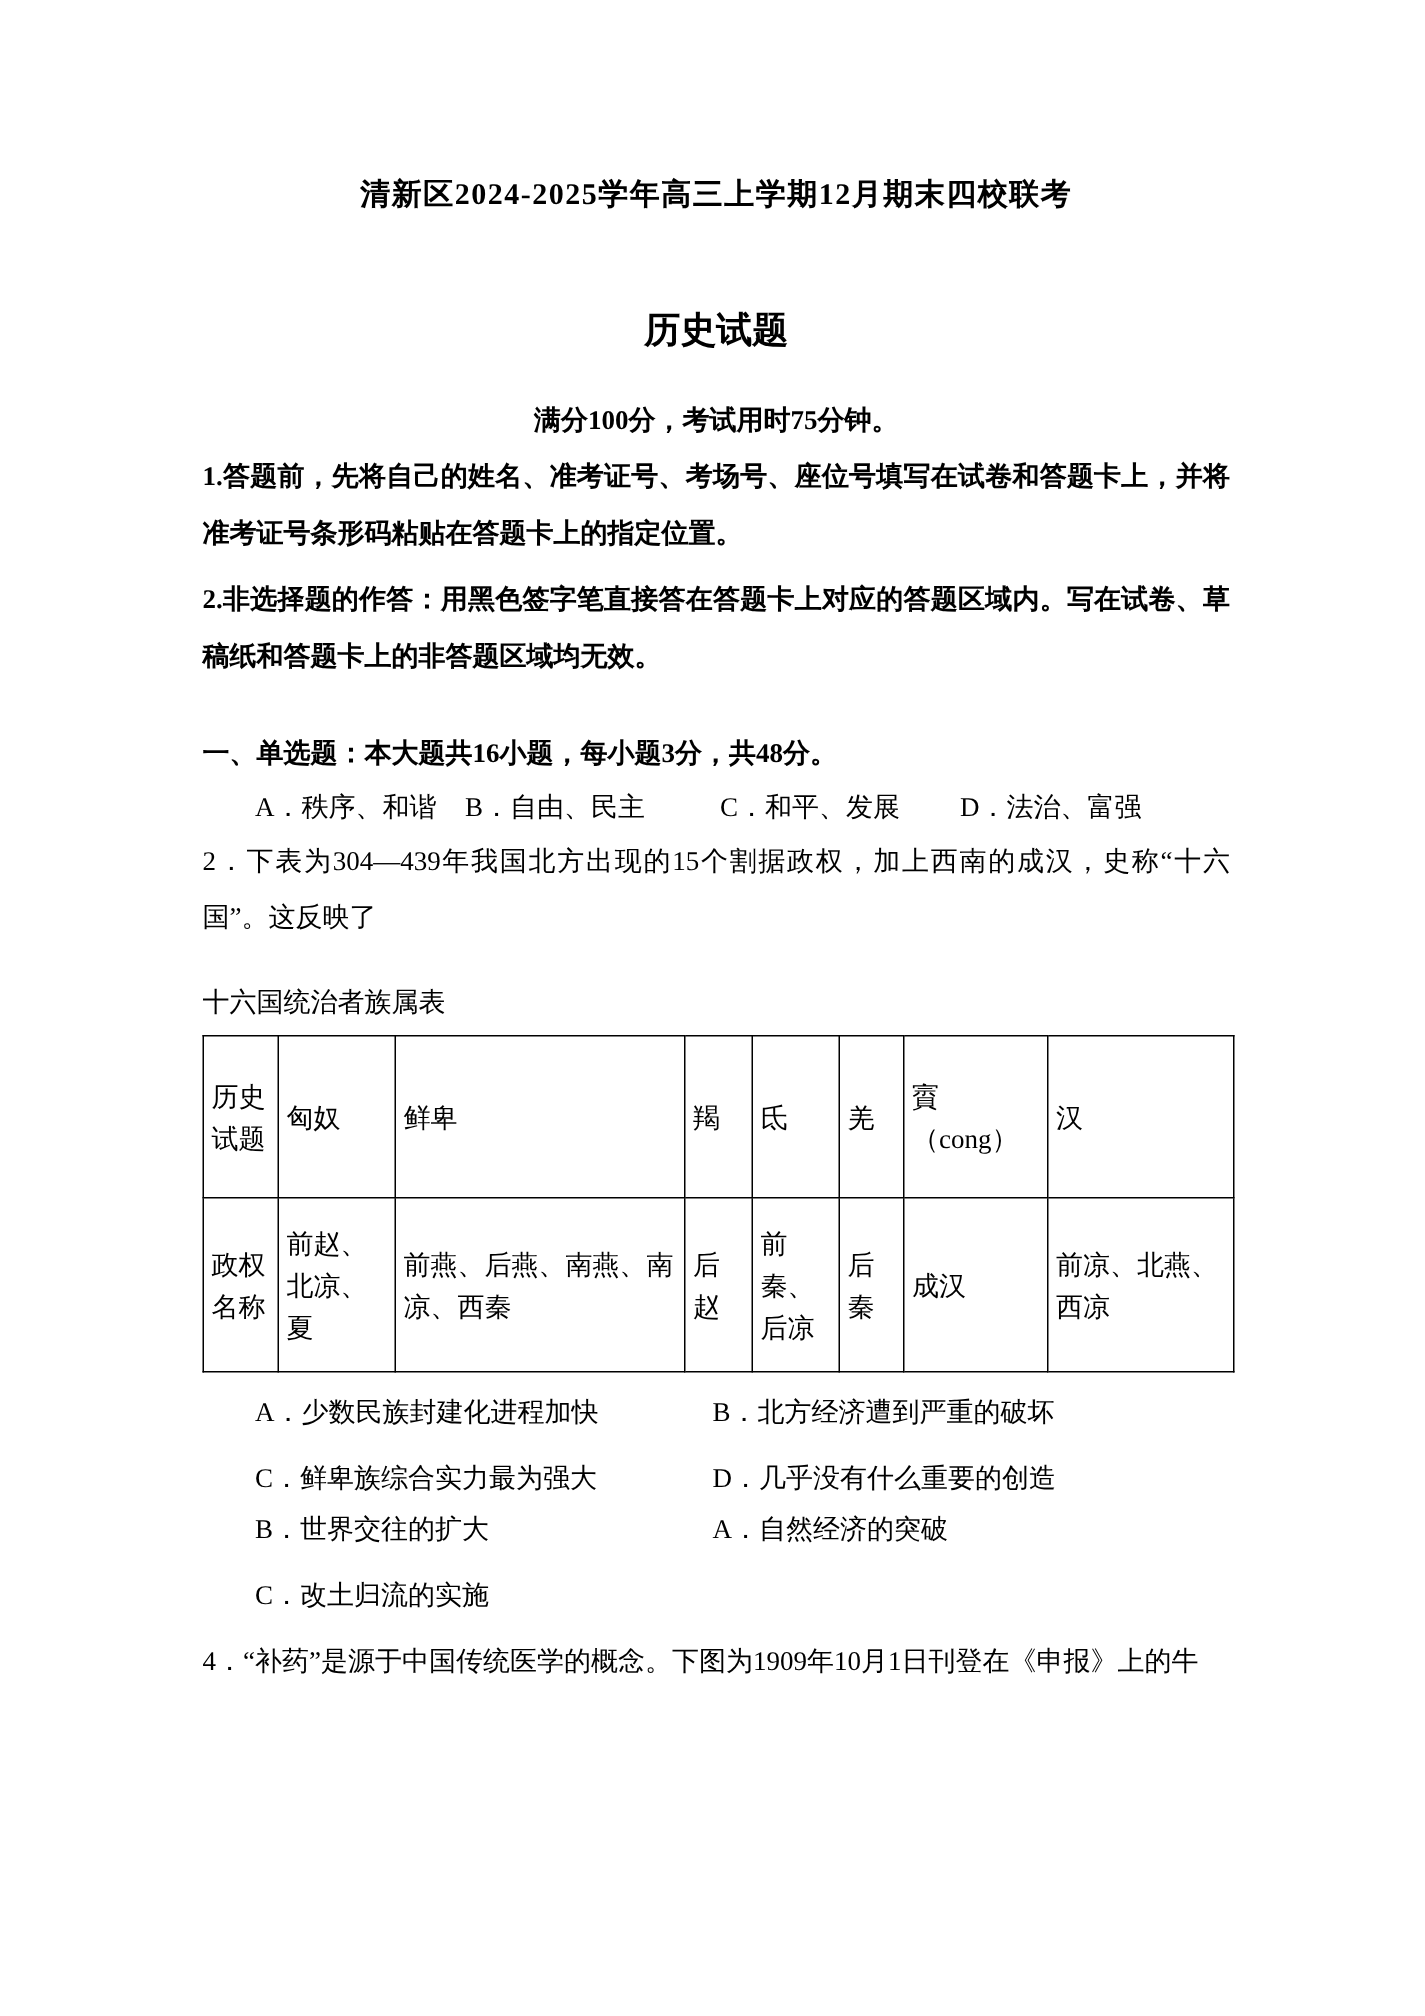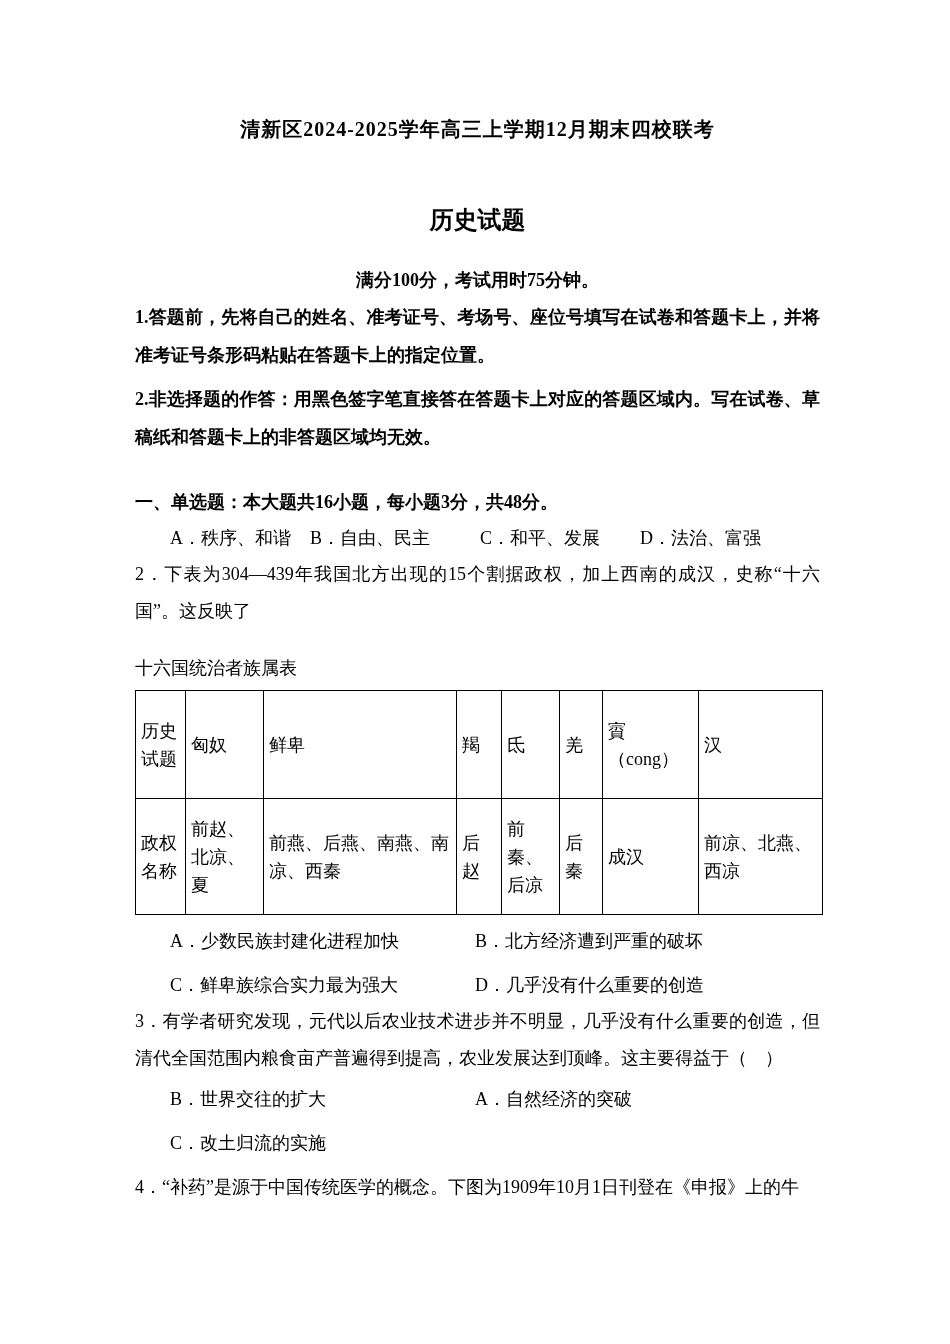--- a/index.html
+++ b/index.html
@@ -157,21 +157,20 @@
   </tbody>
     </table>
 
   <div class="options-grid spacer-q2opts">
     <span>A．少数民族封建化进程加快</span>
     <span>B．北方经济遭到严重的破坏</span>
     <span>C．鲜卑族综合实力最为强大</span>
     <span>D．几乎没有什么重要的创造</span>
   </div>
 
-  <div class="stem">3．有学者研究发现，元代以后农业技术进步并不明显，几乎没有什么重要的创造，但清代全国范围内粮食亩产普遍得到提高，农业发展达到顶峰。这主要得益于（　）</div>
   <div class="options-grid">
     <span>B．世界交往的扩大</span>
     <span>A．自然经济的突破</span>
     <span>C．改土归流的实施</span>
   </div>
 
   <div class="stem" style="margin-top:14px;">4．“补药”是源于中国传统医学的概念。下图为1909年10月1日刊登在《申报》上的牛</div>
 
 </div>
 

